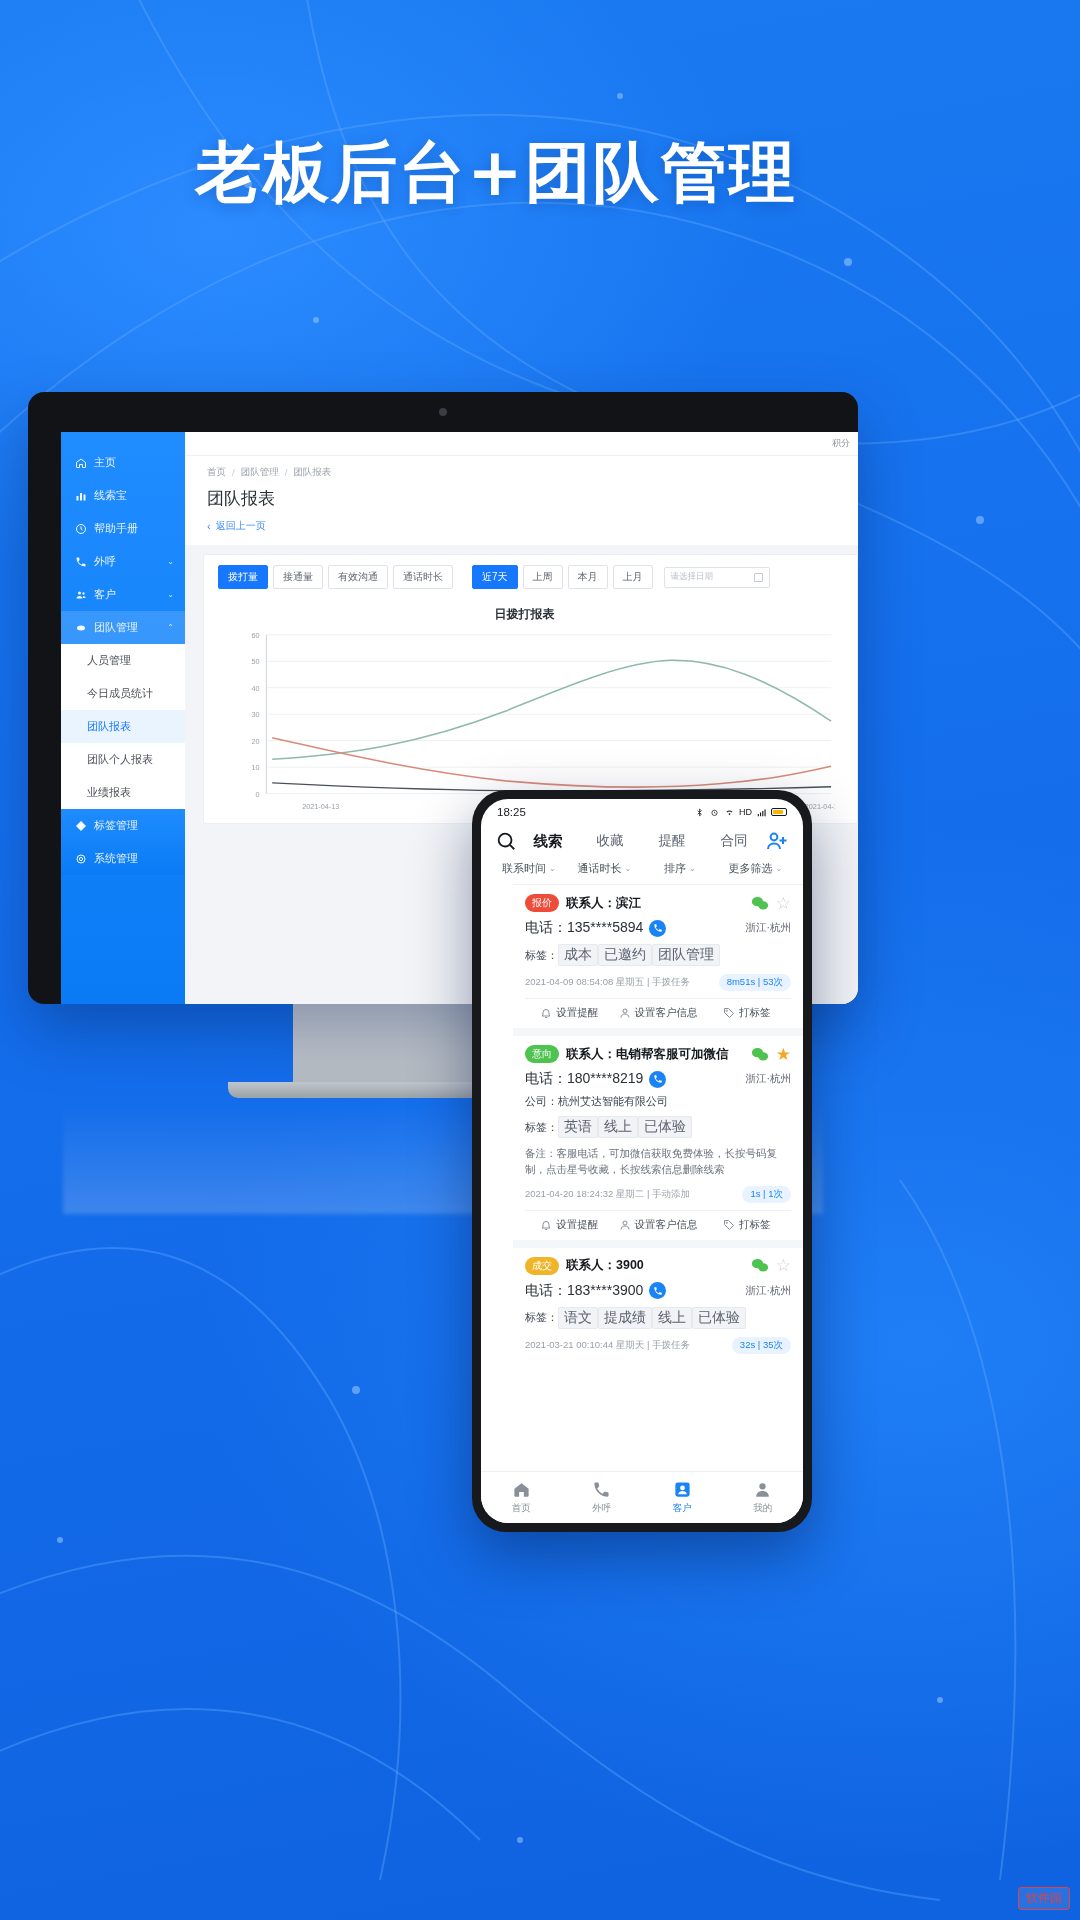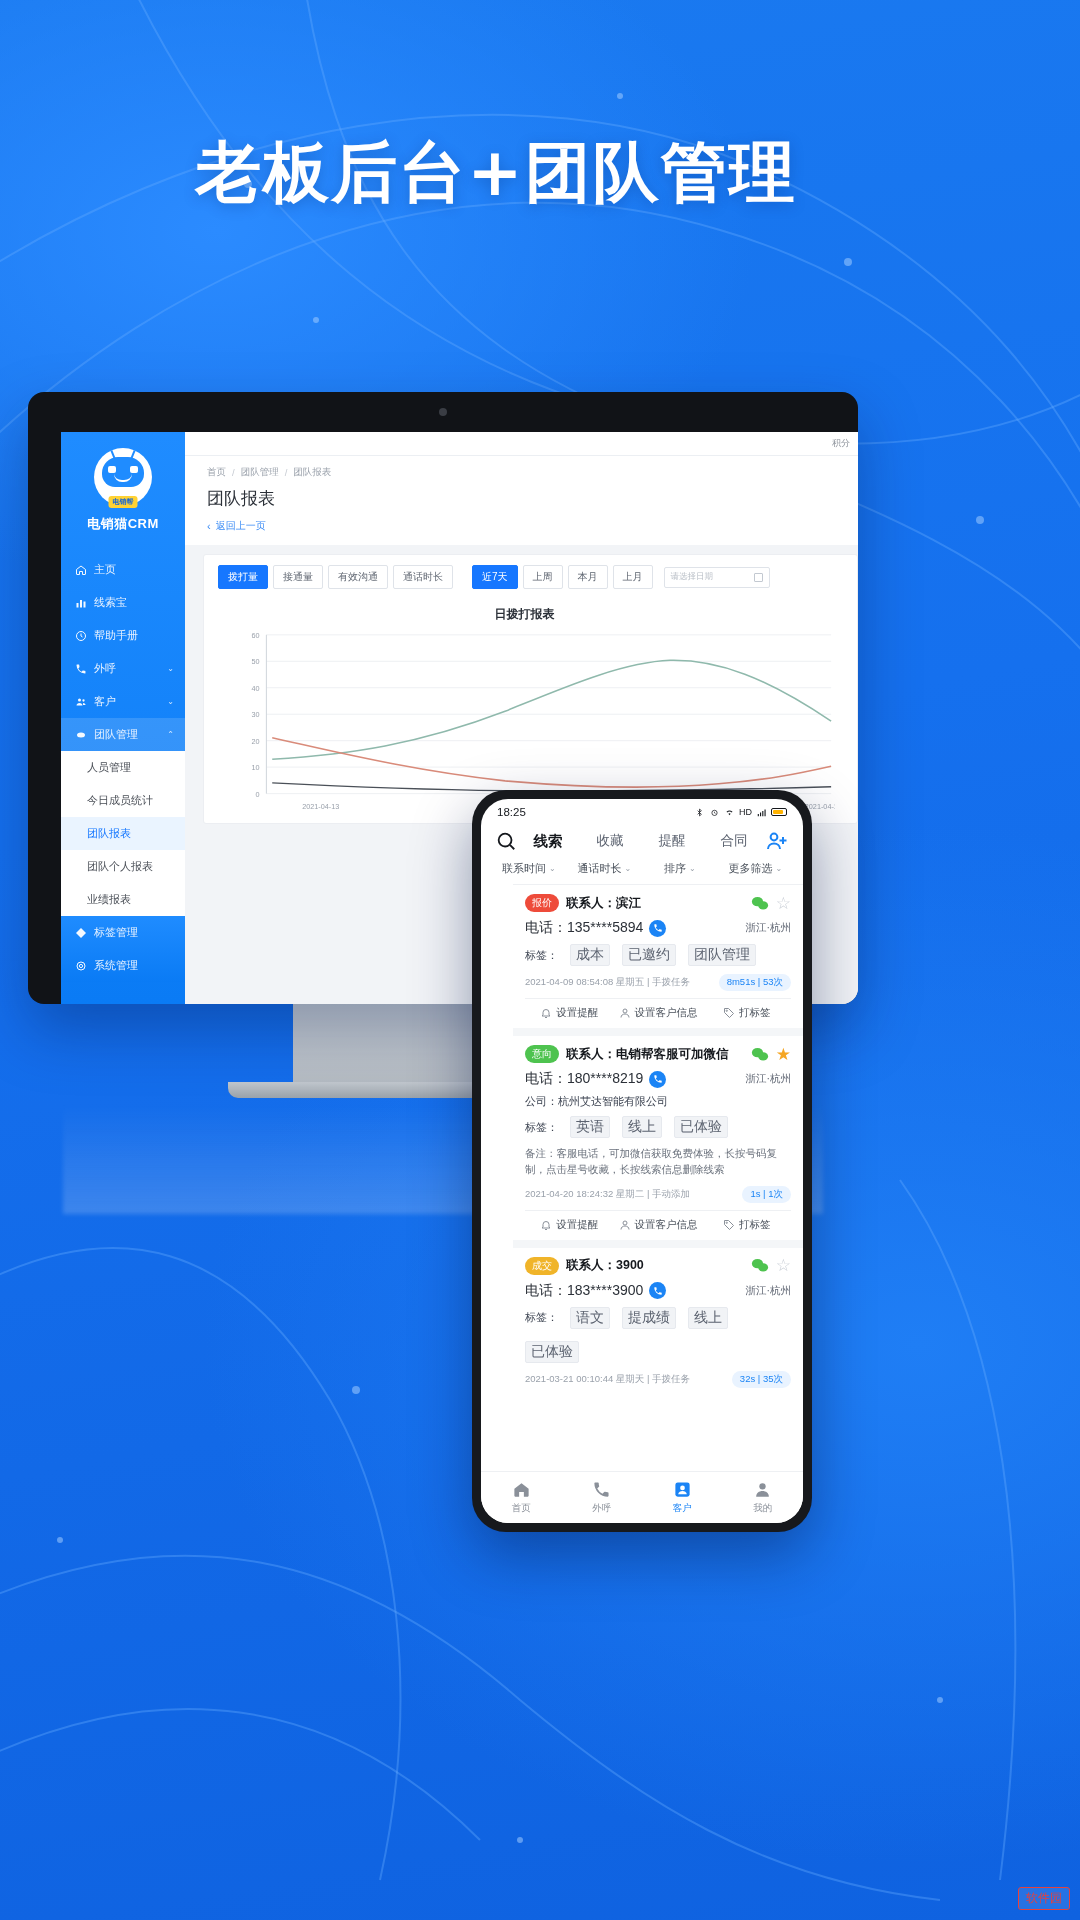--- a/index.html
+++ b/index.html
@@ -147,21 +147,21 @@
   .badge { font-size:10px; color:#fff; padding:2px 7px; border-radius:9px; white-space:nowrap; }
   .lead-name { font-size:12.5px; font-weight:bold; color:#15181d; flex:1; white-space:nowrap; overflow:hidden; }
   .wechat { width:18px; height:15px; flex:none; }
   .star { font-size:17px; line-height:1; flex:none; }
   .lead-r2 { display:flex; align-items:center; gap:6px; margin-top:7px; }
   .lead-phone { font-size:14px; color:#2b3038; }
   .call-dot { width:17px; height:17px; border-radius:50%; background:#1b84f5;
     display:flex; align-items:center; justify-content:center; flex:none; }
   .lead-loc { margin-left:auto; font-size:10.5px; color:#5c6370; }
   .lead-company { font-size:11px; color:#3b4250; margin-top:6px; }
-  .lead-tags { display:flex; align-items:center; gap:12px; margin-top:7px; flex-wrap:wrap; }
+  .lead-tags { display:flex; align-items:center; gap:0; margin-top:7px; flex-wrap:wrap; }
   .tg-lab { font-size:11px; color:#3b4250; }
   .tg { font-size:14px; color:#5c6370; background:#f1f3f6; border:1px solid #e6e9ee;
     border-radius:2px; padding:1px 5px; }
   .lead-note { font-size:10.5px; color:#6b727d; line-height:1.55; margin-top:7px; }
   .lead-r4 { display:flex; align-items:center; margin-top:8px; padding-bottom:7px;
     border-bottom:1px solid #eef0f3; }
   .lead-time { font-size:9.5px; color:#9aa1ab; flex:1; }
   .dur { font-size:9.5px; color:#1b84f5; background:#e9f3ff; border-radius:9px; padding:2px 8px; }
   .lead-acts { display:flex; padding:7px 0 8px; }
   .act { flex:1; display:flex; align-items:center; justify-content:center; gap:4px;
@@ -211,35 +211,20 @@
 <div class="headline">老板后台+团队管理</div>
 
 <div class="monitor">
   <div class="mon-bezel">
     <div class="mon-cam"></div>
     <div class="mon-screen">
 
       <div class="crm">
 
         <div class="crm-side">
-          <div class="crm-logo">
-            <div class="logo-circle">
-              <div class="logo-face">
-                <div class="logo-head">
-                  <span class="logo-ant l"></span>
-                    <span class="logo-ant r"></span>
-                  <span class="logo-eye l"></span>
-                    <span class="logo-eye r"></span>
-                  <span class="logo-smile"></span>
-                </div>
-              </div>
-              <span class="logo-chip">电销帮</span>
-            </div>
-            <div class="crm-brand">电销猫CRM</div>
-          </div>
 
           <div class="crm-nav">
             <div class="nav-item">
               <svg class="nav-ic" viewBox="0 0 24 24" fill="none" stroke="#fff" stroke-width="2">
                   <path d="M3 11l9-7 9 7v9a1 1 0 0 1-1 1h-5v-6H9v6H4a1 1 0 0 1-1-1z"></path>
                 </svg>
               <span>主页</span>
             </div>
             <div class="nav-item">
               <svg class="nav-ic" viewBox="0 0 24 24" fill="#fff">

